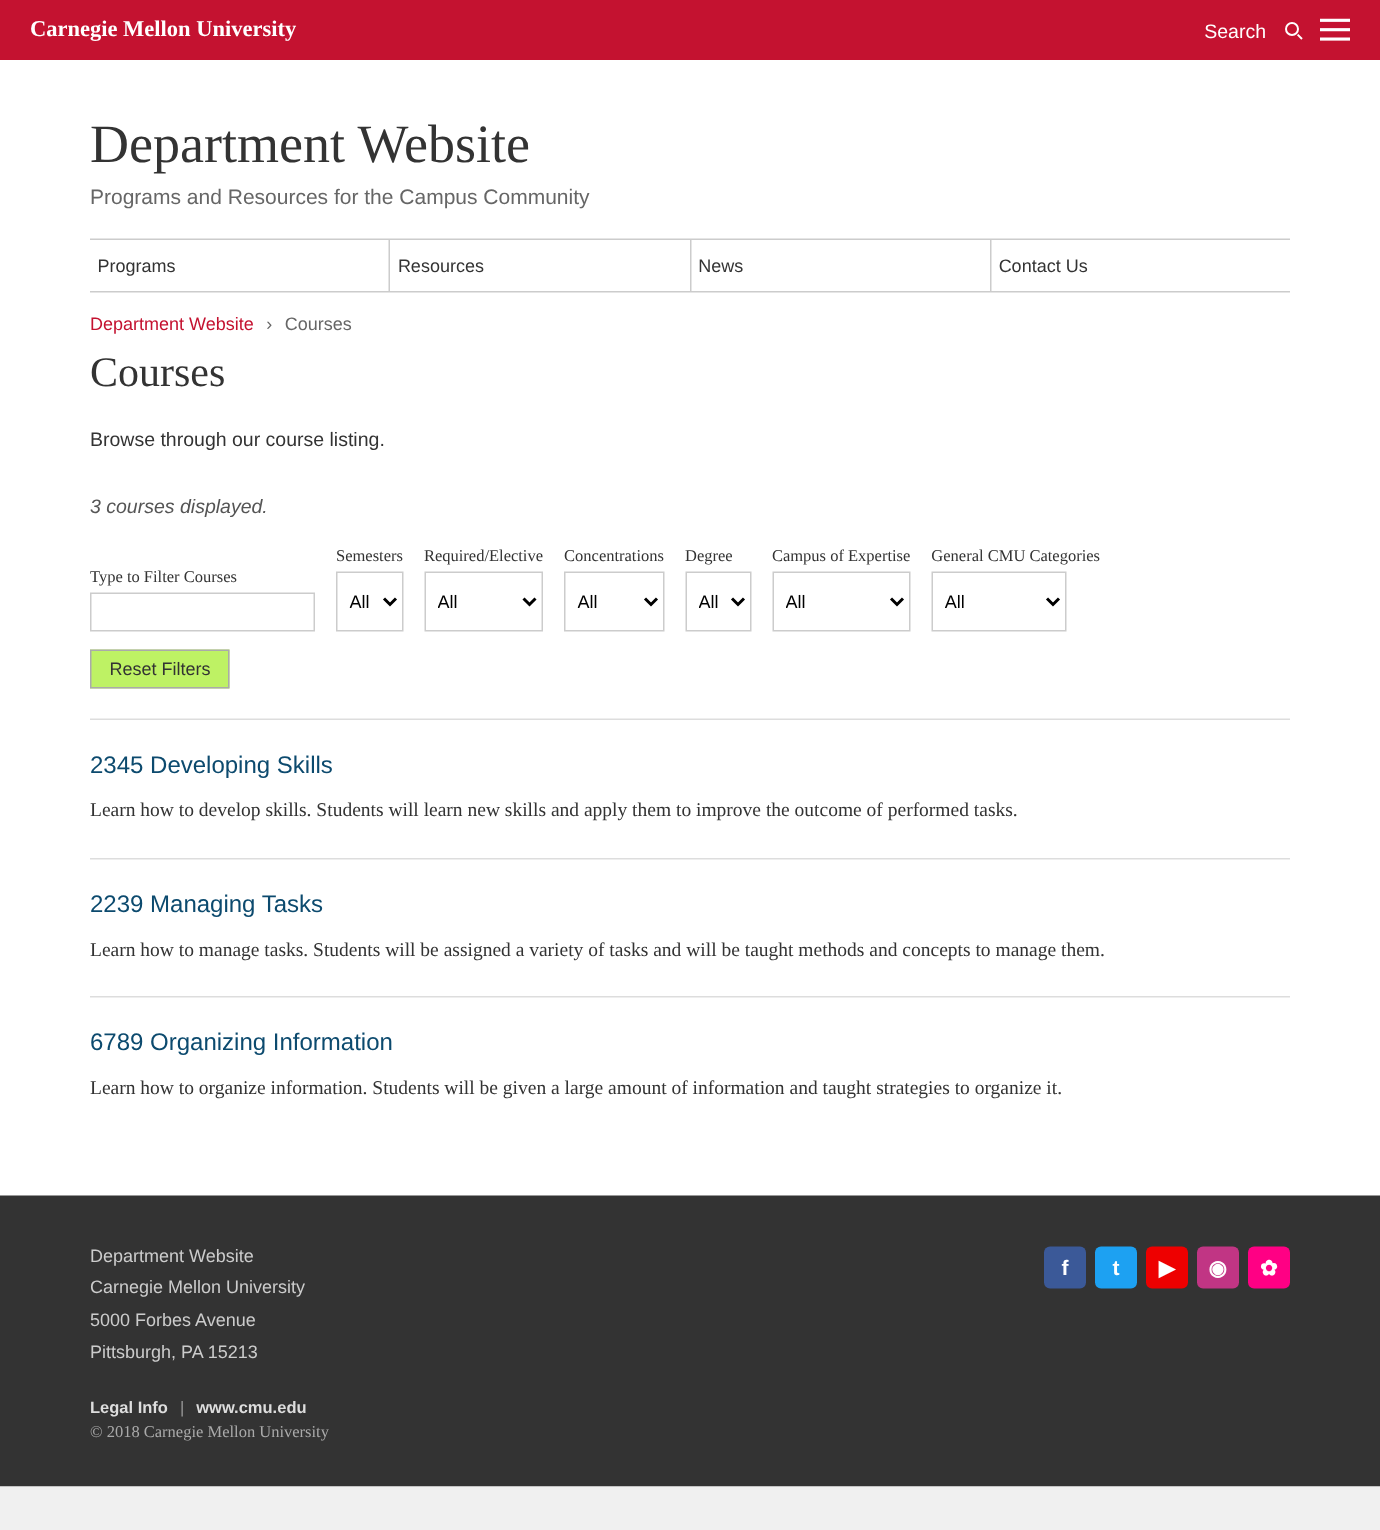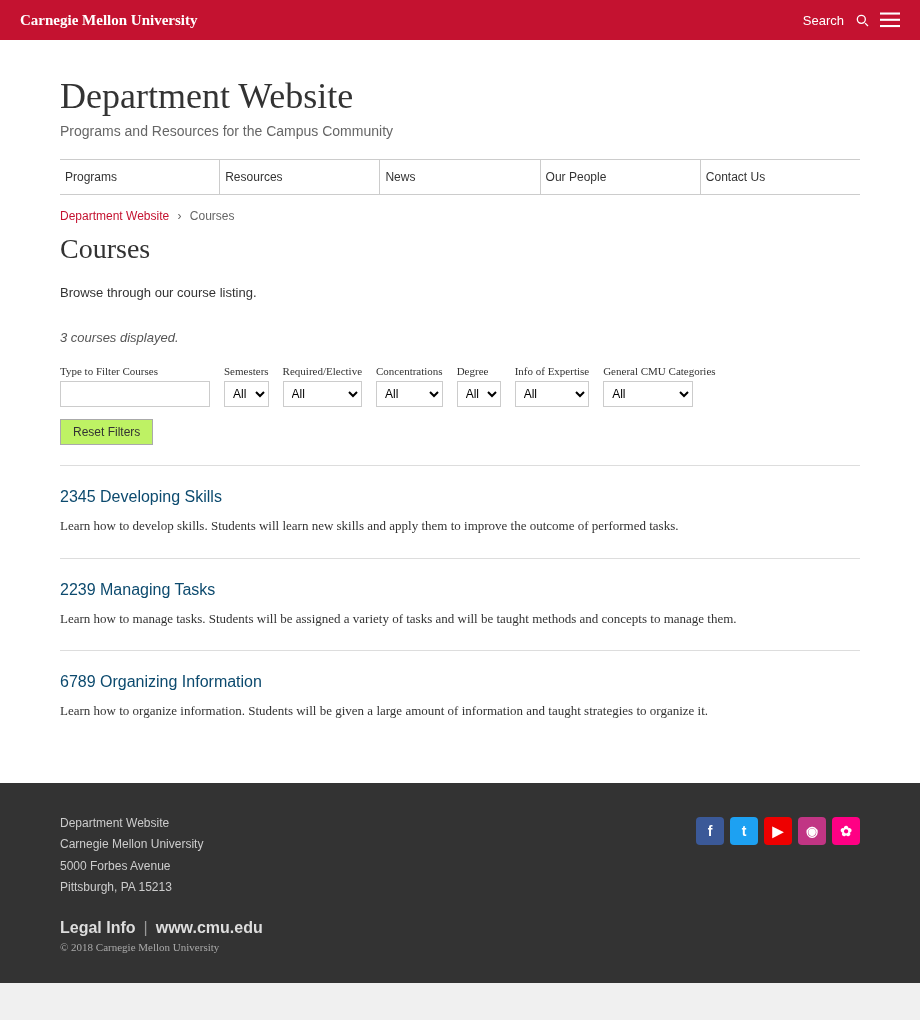--- a/index.html
+++ b/index.html
@@ -148,21 +148,21 @@
       font-size: 12px;
       width: 150px;
       font-family: Arial, sans-serif;
       height: 26px;
     }
     .filter-select {
       border: 1px solid #ccc;
       padding: 3px 4px;
       font-size: 12px;
       font-family: Arial, sans-serif;
-      height: 26px;
+      height: 40px;
       background: #fff;
       cursor: pointer;
     }
     .reset-btn {
       border: 1px solid #aaa;
       background: #bef264;
       padding: 5px 12px;
       font-size: 12px;
       font-family: Arial, sans-serif;
       cursor: pointer;
@@ -227,21 +227,21 @@
       font-family: Arial, sans-serif;
       cursor: pointer;
     }
     .social-facebook { background: #3b5998; }
     .social-twitter { background: #1da1f2; }
     .social-youtube { background: #e00; }
     .social-instagram { background: #c13584; }
     .social-flickr { background: #ff0084; }
 
     .footer-bottom {
-      font-size: 16px;
+      font-size: 11px;
       font-family: Arial, sans-serif;
       color: #bbb;
       display: flex;
       gap: 8px;
       align-items: center;
     }
     .footer-bottom a {
       color: #bbb;
       text-decoration: none;
       font-weight: bold;
@@ -276,21 +276,20 @@
   </header>
 
   <div class="main-content">
     <h1 class="dept-title">Department Website</h1>
     <p class="dept-subtitle">Programs and Resources for the Campus Community</p>
 
     <nav class="nav-bar">
       <div class="nav-item">Programs</div>
       <div class="nav-item">Resources</div>
       <div class="nav-item">News</div>
-      <div class="nav-item">Our People</div>
       <div class="nav-item">Contact Us</div>
     </nav>
 
     <div class="breadcrumb">
       <a href="#">Department Website</a>
       <span class="breadcrumb-sep">›</span>
       <span>Courses</span>
     </div>
 
     <h2 class="page-heading">Courses</h2>
@@ -329,21 +328,21 @@
         </div>
 
         <div class="filter-group">
           <label class="filter-label">Degree</label>
           <select class="filter-select">
             <option>All</option>
           </select>
         </div>
 
         <div class="filter-group">
-          <label class="filter-label">Info of Expertise</label>
+          <label class="filter-label">Campus of Expertise</label>
           <select class="filter-select">
             <option>All</option>
           </select>
         </div>
 
         <div class="filter-group">
           <label class="filter-label">General CMU Categories</label>
           <select class="filter-select" style="width:90px">
             <option>All</option>
           </select>

